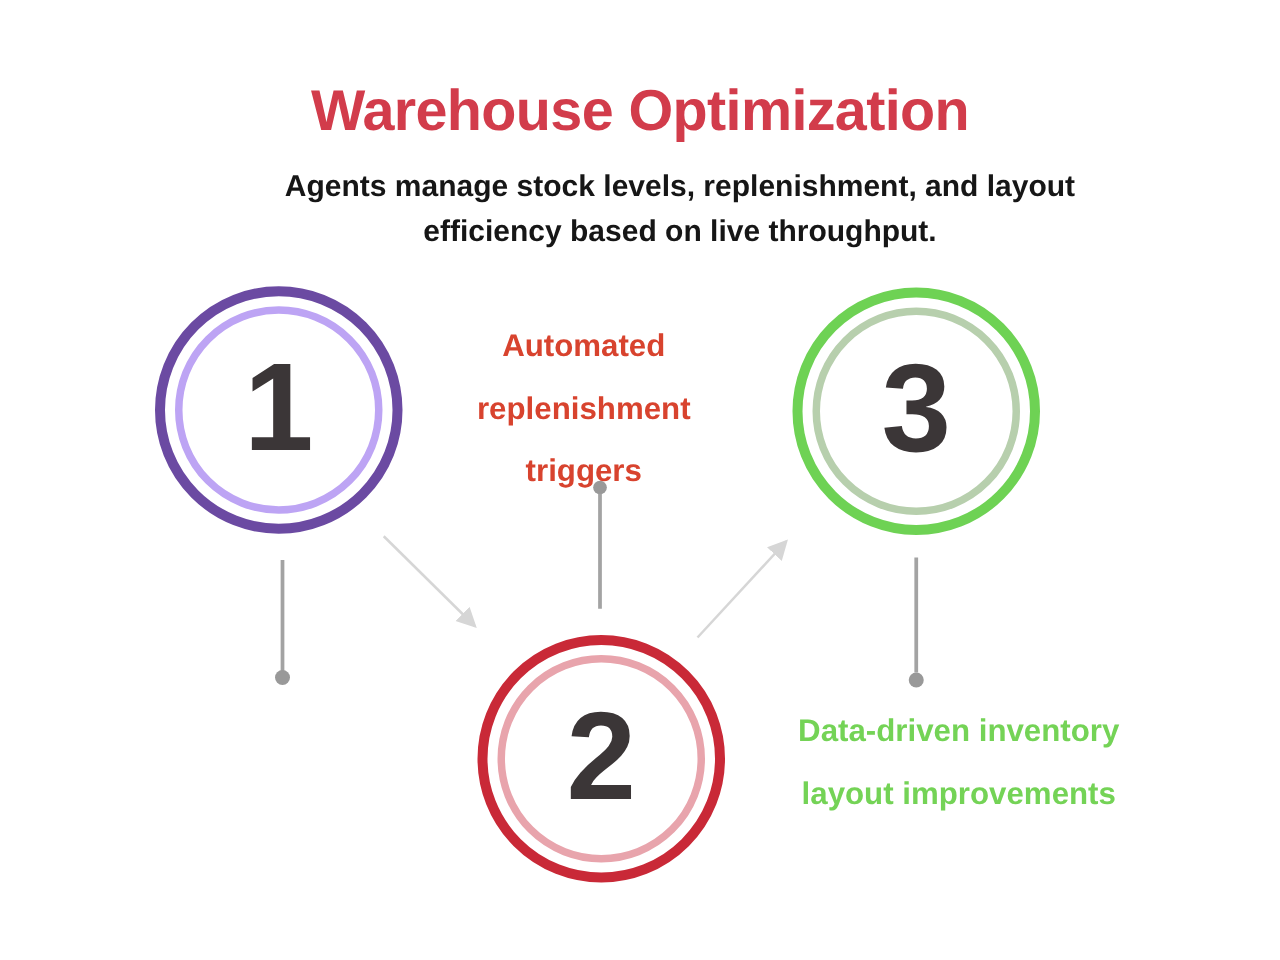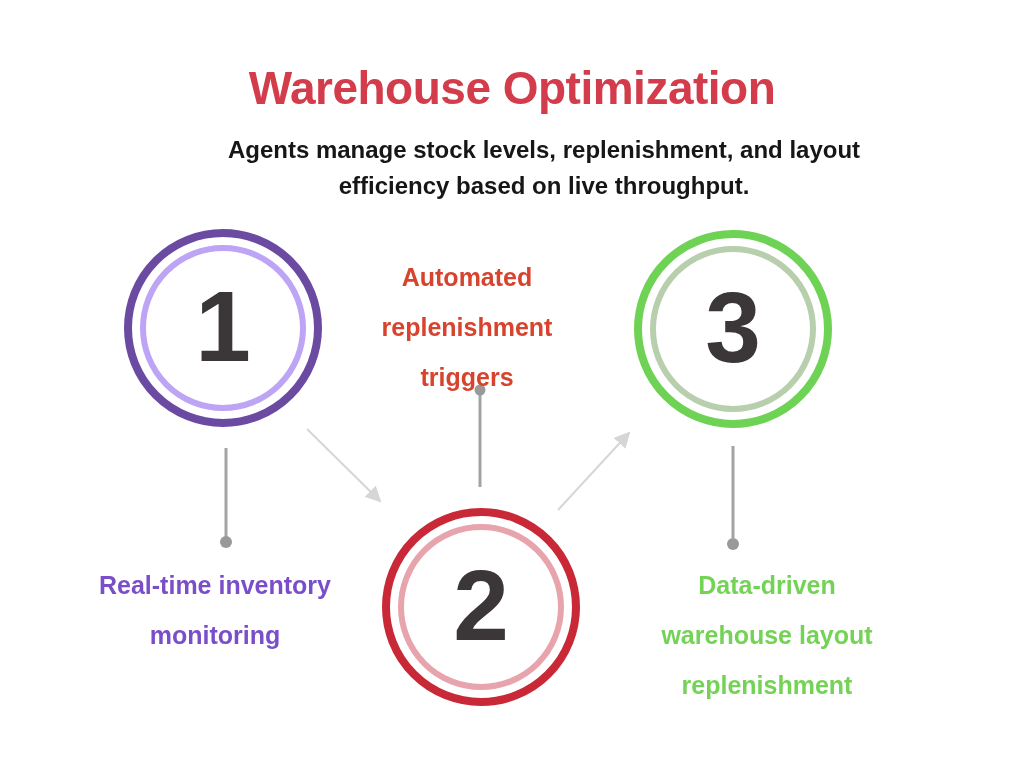--- a/index.html
+++ b/index.html
@@ -106,27 +106,26 @@
     <circle cx="733" cy="544" r="6" style="fill: rgb(153, 153, 153);"></circle>
 
     <line x1="307" y1="429" x2="380" y2="501" stroke-width="2" marker-end="url(#arrowhead)" style="stroke: rgb(214, 214, 214);"></line>
     <line x1="558" y1="510" x2="629" y2="433" stroke-width="2" marker-end="url(#arrowhead)" style="stroke: rgb(214, 214, 214);"></line>
   </svg>
 
   <div class="step-circle circle-1" style="border-color: rgb(107, 74, 162);">
     <div class="ring-inner" style="border-color: rgb(189, 164, 244);"></div>
     <span class="step-number" style="color: rgb(59, 54, 55);">1</span>
   </div>
-  <div class="step-label label-1" style="color: rgb(123, 78, 201);">Real-time inventory monitoring</div>
 
   <div class="step-circle circle-2" style="border-color: rgb(201, 41, 55);">
     <div class="ring-inner" style="border-color: rgb(232, 164, 172);"></div>
     <span class="step-number" style="color: rgb(59, 54, 55);">2</span>
   </div>
   <div class="step-label label-2" style="color: rgb(216, 67, 46);">Automated replenishment triggers</div>
 
   <div class="step-circle circle-3" style="border-color: rgb(110, 210, 84);">
     <div class="ring-inner" style="border-color: rgb(183, 207, 173);"></div>
     <span class="step-number" style="color: rgb(59, 54, 55);">3</span>
   </div>
-  <div class="step-label label-3" style="color: rgb(116, 211, 86);">Data-driven warehouse layout replenishment</div>
+  <div class="step-label label-3" style="color: rgb(116, 211, 86);">Data-driven inventory layout improvements</div>
 
 </div>
 
 </body></html>

